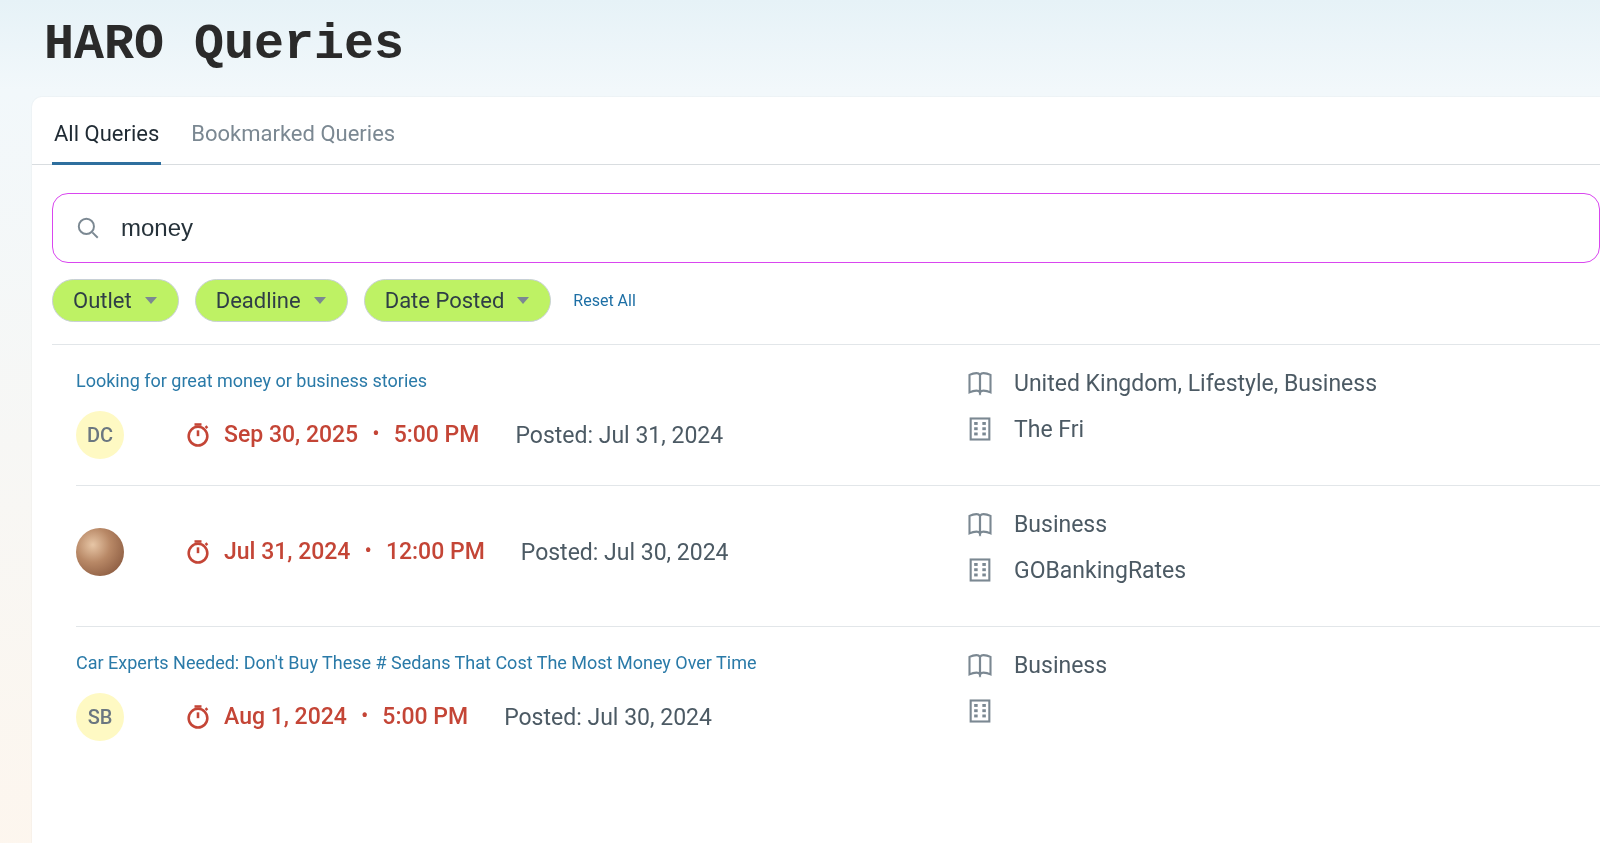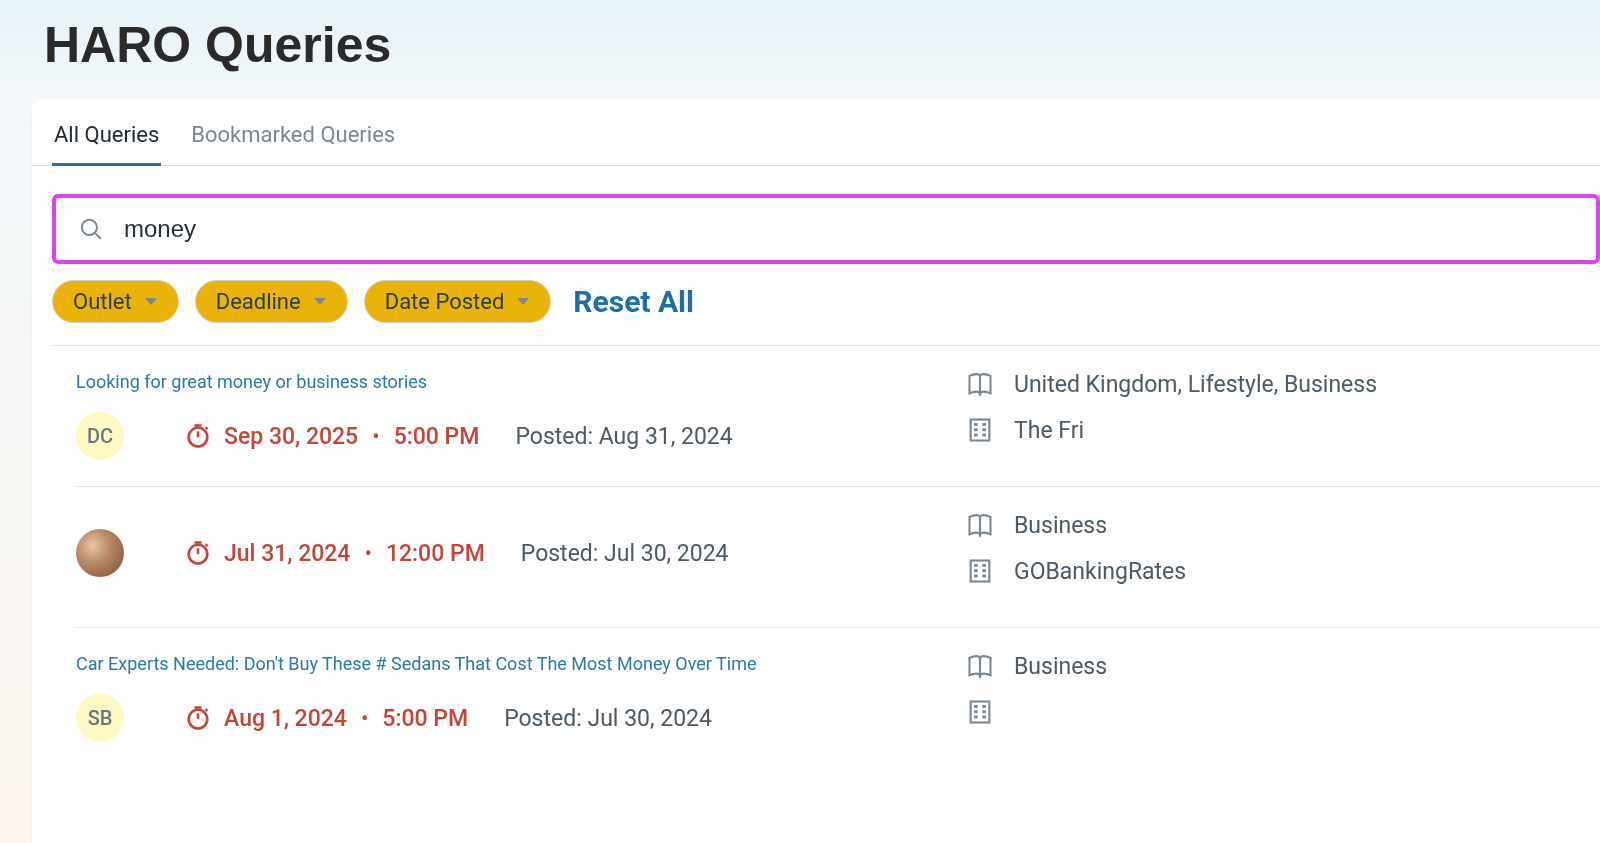--- a/index.html
+++ b/index.html
@@ -4,21 +4,21 @@
 <style>
   * { box-sizing: border-box; margin: 0; padding: 0; }
   html, body { width: 1600px; height: 843px; font-family: -apple-system, BlinkMacSystemFont, "Segoe UI", Roboto, "Helvetica Neue", Arial, sans-serif; background: #fff; color: #2f3e46; }
   .page-bg {
     width: 1600px;
     min-height: 843px;
     background: linear-gradient(180deg, #e6f2f7 0%, #f2f8fb 90px, #fdf6ee 100%);
     position: relative;
   }
   .page-title {
-    font-family: Liberation Sans, sans-serif;
+    font-family: Liberation Mono, monospace;
     font-size: 50px;
     font-weight: 700;
     color: #2a2a2a;
     padding: 16px 0 24px 44px;
   }
   .panel {
     margin-left: 32px;
     background: #fff;
     border-top-left-radius: 10px;
     box-shadow: 0 0 0 1px rgba(0,0,0,0.02);
@@ -48,22 +48,22 @@
     position: absolute;
     left: 0; right: 0; bottom: -1px;
     height: 3px;
     background: #2e6f9e;
   }
   
   .search-wrap {
     margin: 28px 0 0 20px;
     display: flex;
     align-items: center;
-    border: 4px solid #d946ef;
-    border-radius: 6px;
+    border: 1px solid #d946ef;
+    border-radius: 16px;
     height: 70px;
     padding: 8px 22px;
     gap: 20px;
   }
   .search-wrap svg { flex: 0 0 auto; }
   .search-input {
     flex: 1;
     border: none;
     outline: none;
     font-size: 24px;
@@ -82,27 +82,27 @@
   .chip {
     display: inline-flex;
     align-items: center;
     gap: 12px;
     border: 1px solid #c8d0d6;
     border-radius: 999px;
     padding: 8px 20px;
     font-size: 22px;
     color: #2f3e46;
     cursor: pointer;
-    background: #eab308;
+    background: #bef264;
   }
   .chip svg { flex: 0 0 auto; }
   .reset-link {
-    font-size: 30px;
+    font-size: 16px;
     color: #1d6fa5;
-    font-weight: 700;
+    font-weight: 400;
     cursor: pointer;
     margin-left: 6px;
   }
   
   .query-row {
     display: flex;
     padding: 24px 0 24px 0;
     margin-left: 44px;
     border-bottom: 1px solid #e2e6e9;
     gap: 40px;
@@ -133,21 +133,21 @@
     color: #6b7780;
     background: #fef9c3;
     flex: 0 0 auto;
   }
   .avatar.photo {
     background: radial-gradient(circle at 35% 35%, #e7c6a6 0%, #b88866 40%, #7a4a32 100%);
     color: transparent;
   }
   .deadline-group {
     display: inline-flex;
-    align-items: center;
+    align-items: flex-start;
     gap: 12px;
     margin-left: 38px;
   }
   .deadline-text {
     font-size: 23px;
     color: #c44536;
     font-weight: 500;
   }
   .deadline-dot {
     color: #c44536;
@@ -223,21 +223,21 @@
             <svg width="28" height="28" viewBox="0 0 24 24">
                 <circle cx="12" cy="13" r="8" stroke="#c44536" stroke-width="2.2" fill="none"></circle>
                 <line x1="12" y1="13" x2="12" y2="8" stroke="#c44536" stroke-width="2.2"></line>
                 <line x1="9" y1="3" x2="15" y2="3" stroke="#c44536" stroke-width="2.2"></line>
                 <line x1="18.5" y1="6" x2="20" y2="4.5" stroke="#c44536" stroke-width="2.2"></line>
               </svg>
             <span class="deadline-text">Sep 30, 2025</span>
             <span class="deadline-dot">•</span>
             <span class="deadline-text">5:00 PM</span>
           </div>
-          <span class="posted-text">Posted: Aug 31, 2024</span>
+          <span class="posted-text">Posted: Jul 31, 2024</span>
         </div>
       </div>
       <div class="query-meta">
         <div class="meta-line">
           <svg width="28" height="28" viewBox="0 0 24 24">
               <path class="icon-stroke" d="M3 5 C3 5 6 3.5 9 3.5 C11 3.5 12 5 12 5 L12 20 C12 20 11 18.5 9 18.5 C6 18.5 3 20 3 20 Z"></path>
               <path class="icon-stroke" d="M21 5 C21 5 18 3.5 15 3.5 C13 3.5 12 5 12 5 L12 20 C12 20 13 18.5 15 18.5 C18 18.5 21 20 21 20 Z"></path>
             </svg>
           <span>United Kingdom, Lifestyle, Business</span>
         </div>

